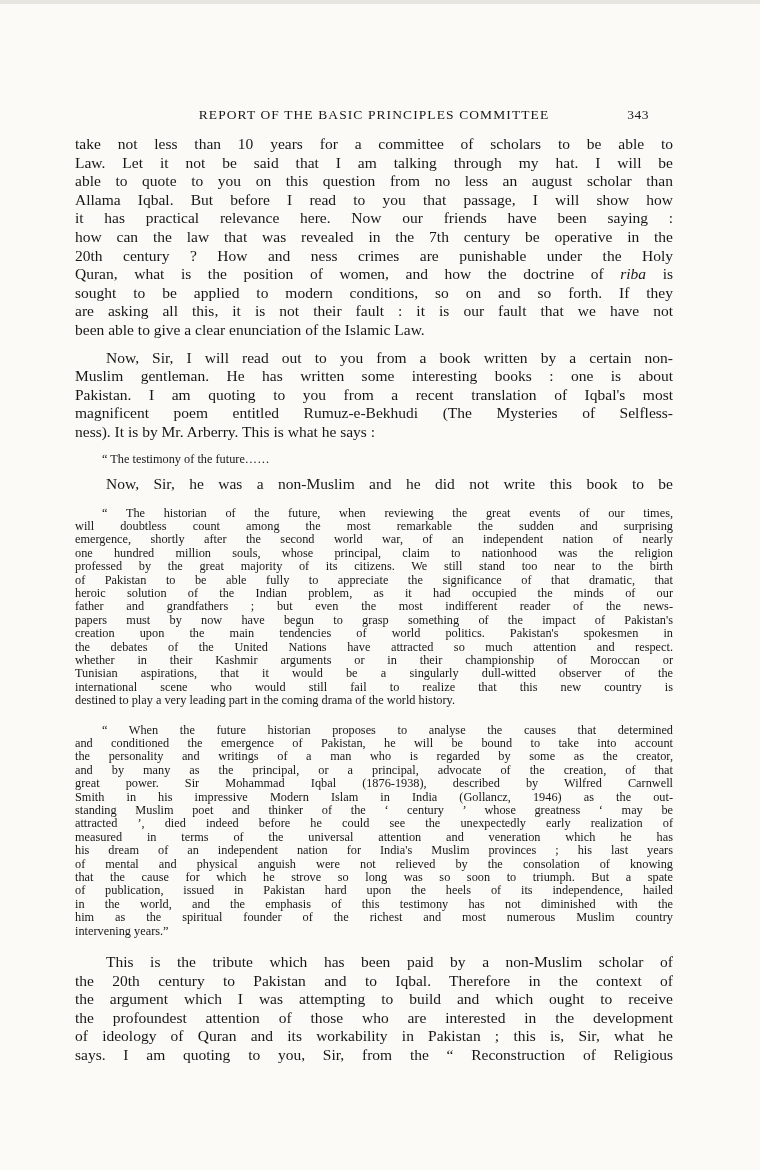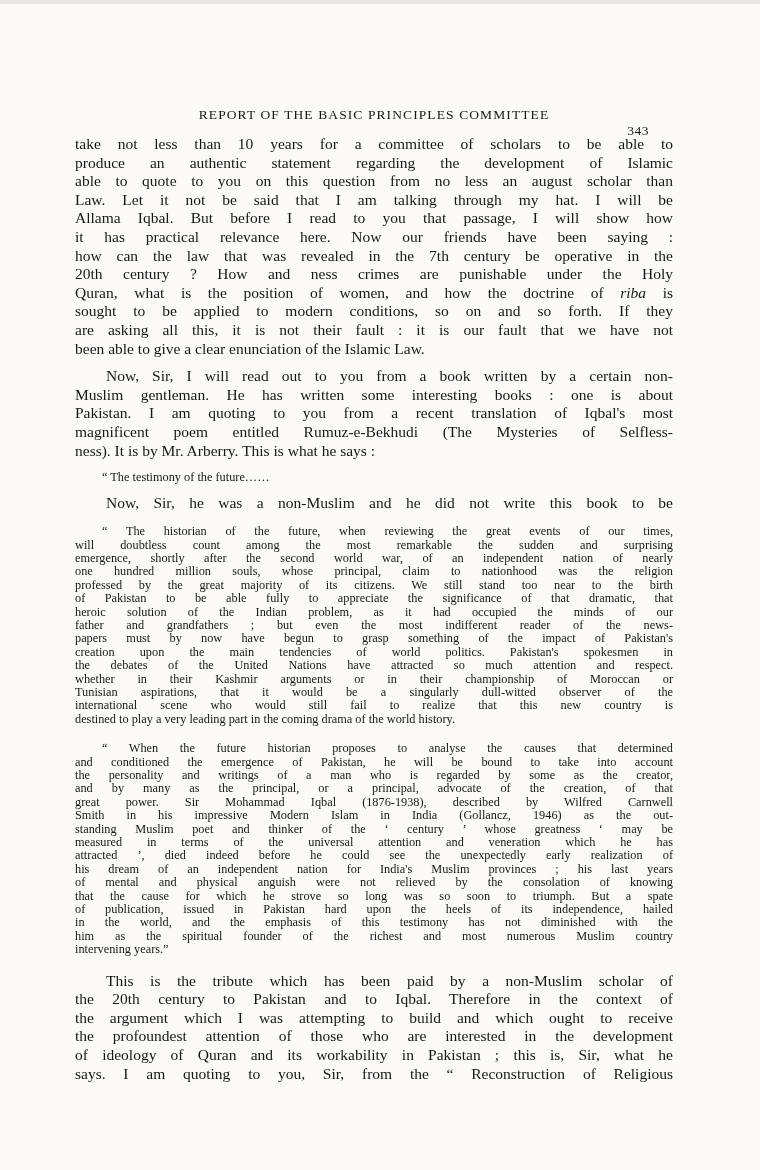--- a/index.html
+++ b/index.html
@@ -24,21 +24,21 @@
     height: 18px;
     margin-bottom: 10px;
     font-size: 13.5px;
     letter-spacing: 1.1px;
     text-align: center;
     white-space: nowrap;
   }
   .running-header .pageno {
     position: absolute;
     right: 24px;
-    top: 16px;
+    top: 0;
     letter-spacing: 0.5px;
   }
   .para {
     margin: 0;
     padding: 0;
   }
   .para.body {
     font-size: 15.5px;
     line-height: 18.6px;
   }
@@ -68,23 +68,22 @@
 <body>
 
 <div class="page">
   <div class="running-header">
     <span>REPORT OF THE BASIC PRINCIPLES COMMITTEE</span>
     <span class="pageno">343</span>
   </div>
   <div>
       <p class="para body">
         <span class="line first">take not less than 10 years for a committee of scholars to be able to</span>
-        <span class="line">produce an authentic statement regarding the development of Islamic</span>
+        <span class="line">Law. Let it not be said that I am talking through my hat. I will be</span>
         <span class="line">able to quote to you on this question from no less an august scholar than</span>
-        <span class="line">Law. Let it not be said that I am talking through my hat. I will be</span>
         <span class="line">Allama Iqbal. But before I read to you that passage, I will show how</span>
         <span class="line">it has practical relevance here. Now our friends have been saying :</span>
         <span class="line">how can the law that was revealed in the 7th century be operative in the</span>
         <span class="line">20th century ? How and ness crimes are punishable under the Holy</span>
         <span class="line"><span>Quran, what is the position of women, and how the doctrine of </span><i>riba</i><span> is</span></span>
         <span class="line">sought to be applied to modern conditions, so on and so forth. If they</span>
         <span class="line">are asking all this, it is not their fault : it is our fault that we have not</span>
         <span class="line last">been able to give a clear enunciation of the Islamic Law.</span>
       </p>
       <p class="para body indent">
@@ -118,22 +117,22 @@
         <span class="line last">destined to play a very leading part in the coming drama of the world history.</span>
       </p>
       <p class="para small indent">
         <span class="line first">“ When the future historian proposes to analyse the causes that determined</span>
         <span class="line">and conditioned the emergence of Pakistan, he will be bound to take into account</span>
         <span class="line">the personality and writings of a man who is regarded by some as the creator,</span>
         <span class="line">and by many as the principal, or a principal, advocate of the creation, of that</span>
         <span class="line">great power. Sir Mohammad Iqbal (1876-1938), described by Wilfred Carnwell</span>
         <span class="line">Smith in his impressive Modern Islam in India (Gollancz, 1946) as the out-</span>
         <span class="line">standing Muslim poet and thinker of the ‘ century ’ whose greatness ‘ may be</span>
+        <span class="line">attracted ’, died indeed before he could see the unexpectedly early realization of</span>
         <span class="line">measured in terms of the universal attention and veneration which he has</span>
-        <span class="line">attracted ’, died indeed before he could see the unexpectedly early realization of</span>
         <span class="line">his dream of an independent nation for India's Muslim provinces ; his last years</span>
         <span class="line">of mental and physical anguish were not relieved by the consolation of knowing</span>
         <span class="line">that the cause for which he strove so long was so soon to triumph. But a spate</span>
         <span class="line">of publication, issued in Pakistan hard upon the heels of its independence, hailed</span>
         <span class="line">in the world, and the emphasis of this testimony has not diminished with the</span>
         <span class="line">him as the spiritual founder of the richest and most numerous Muslim country</span>
         <span class="line last">intervening years.”</span>
       </p>
       <p class="para body indent justify-last">
         <span class="line first">This is the tribute which has been paid by a non-Muslim scholar of</span>

